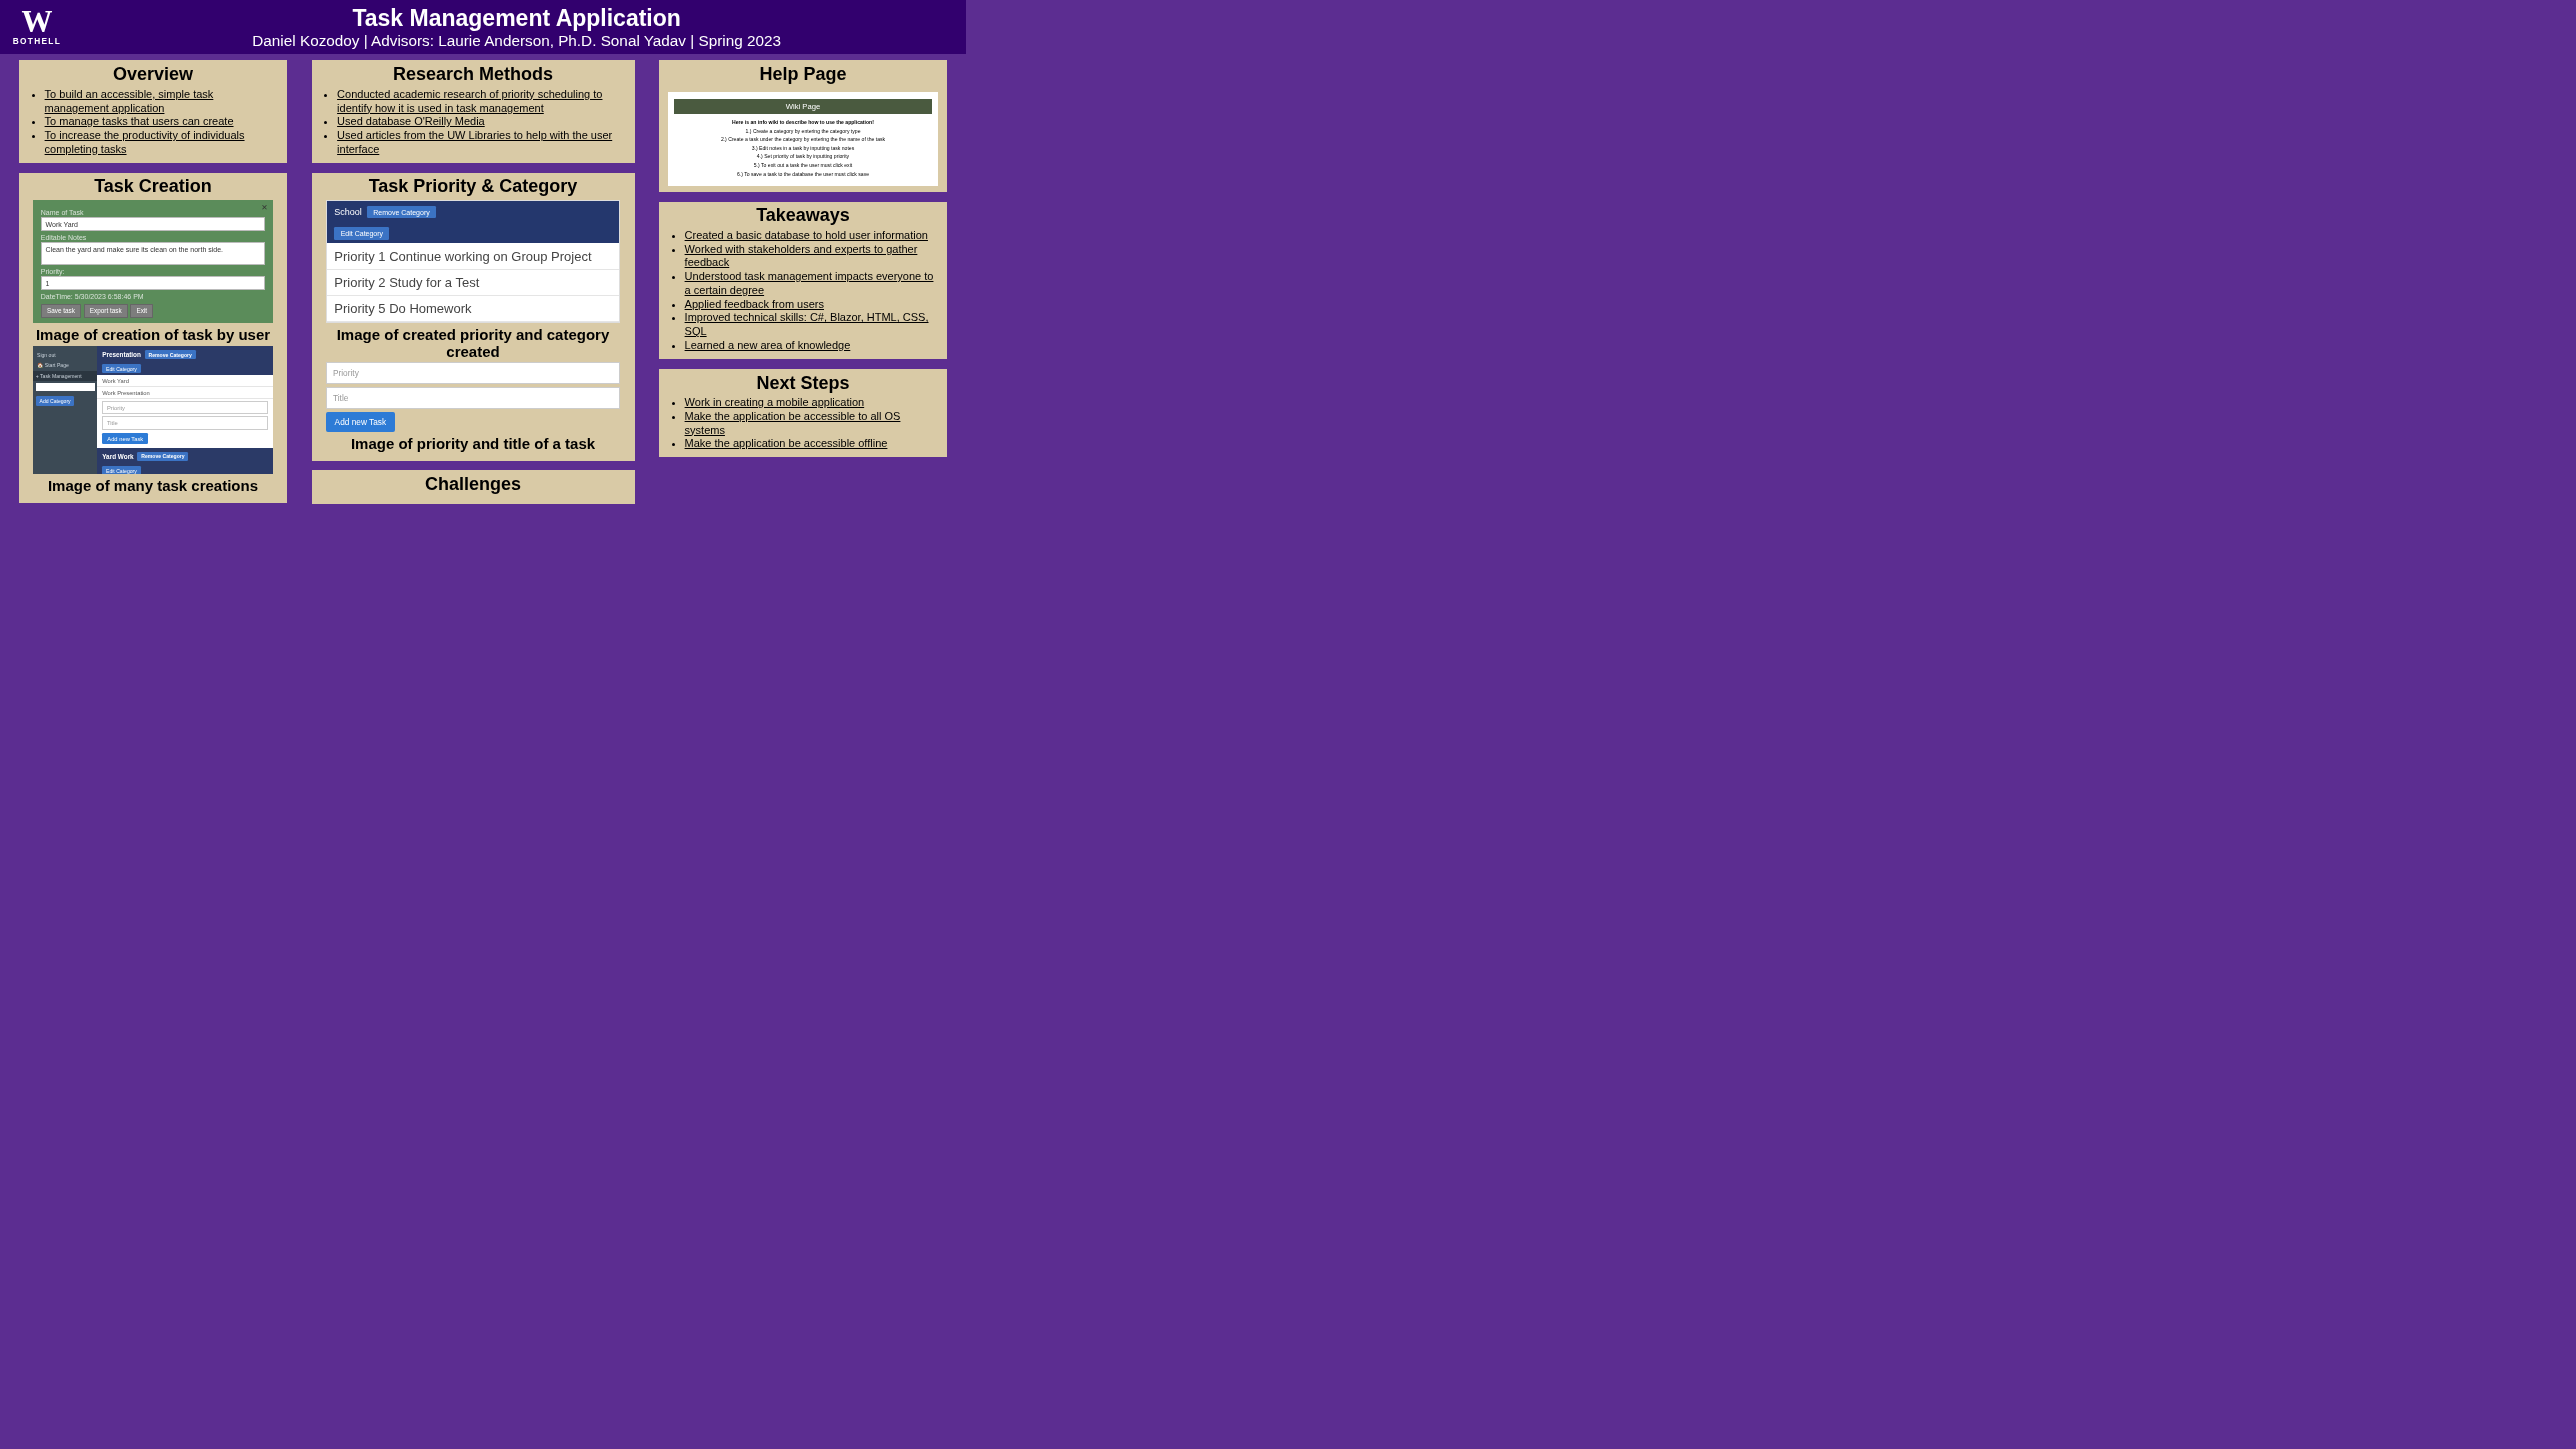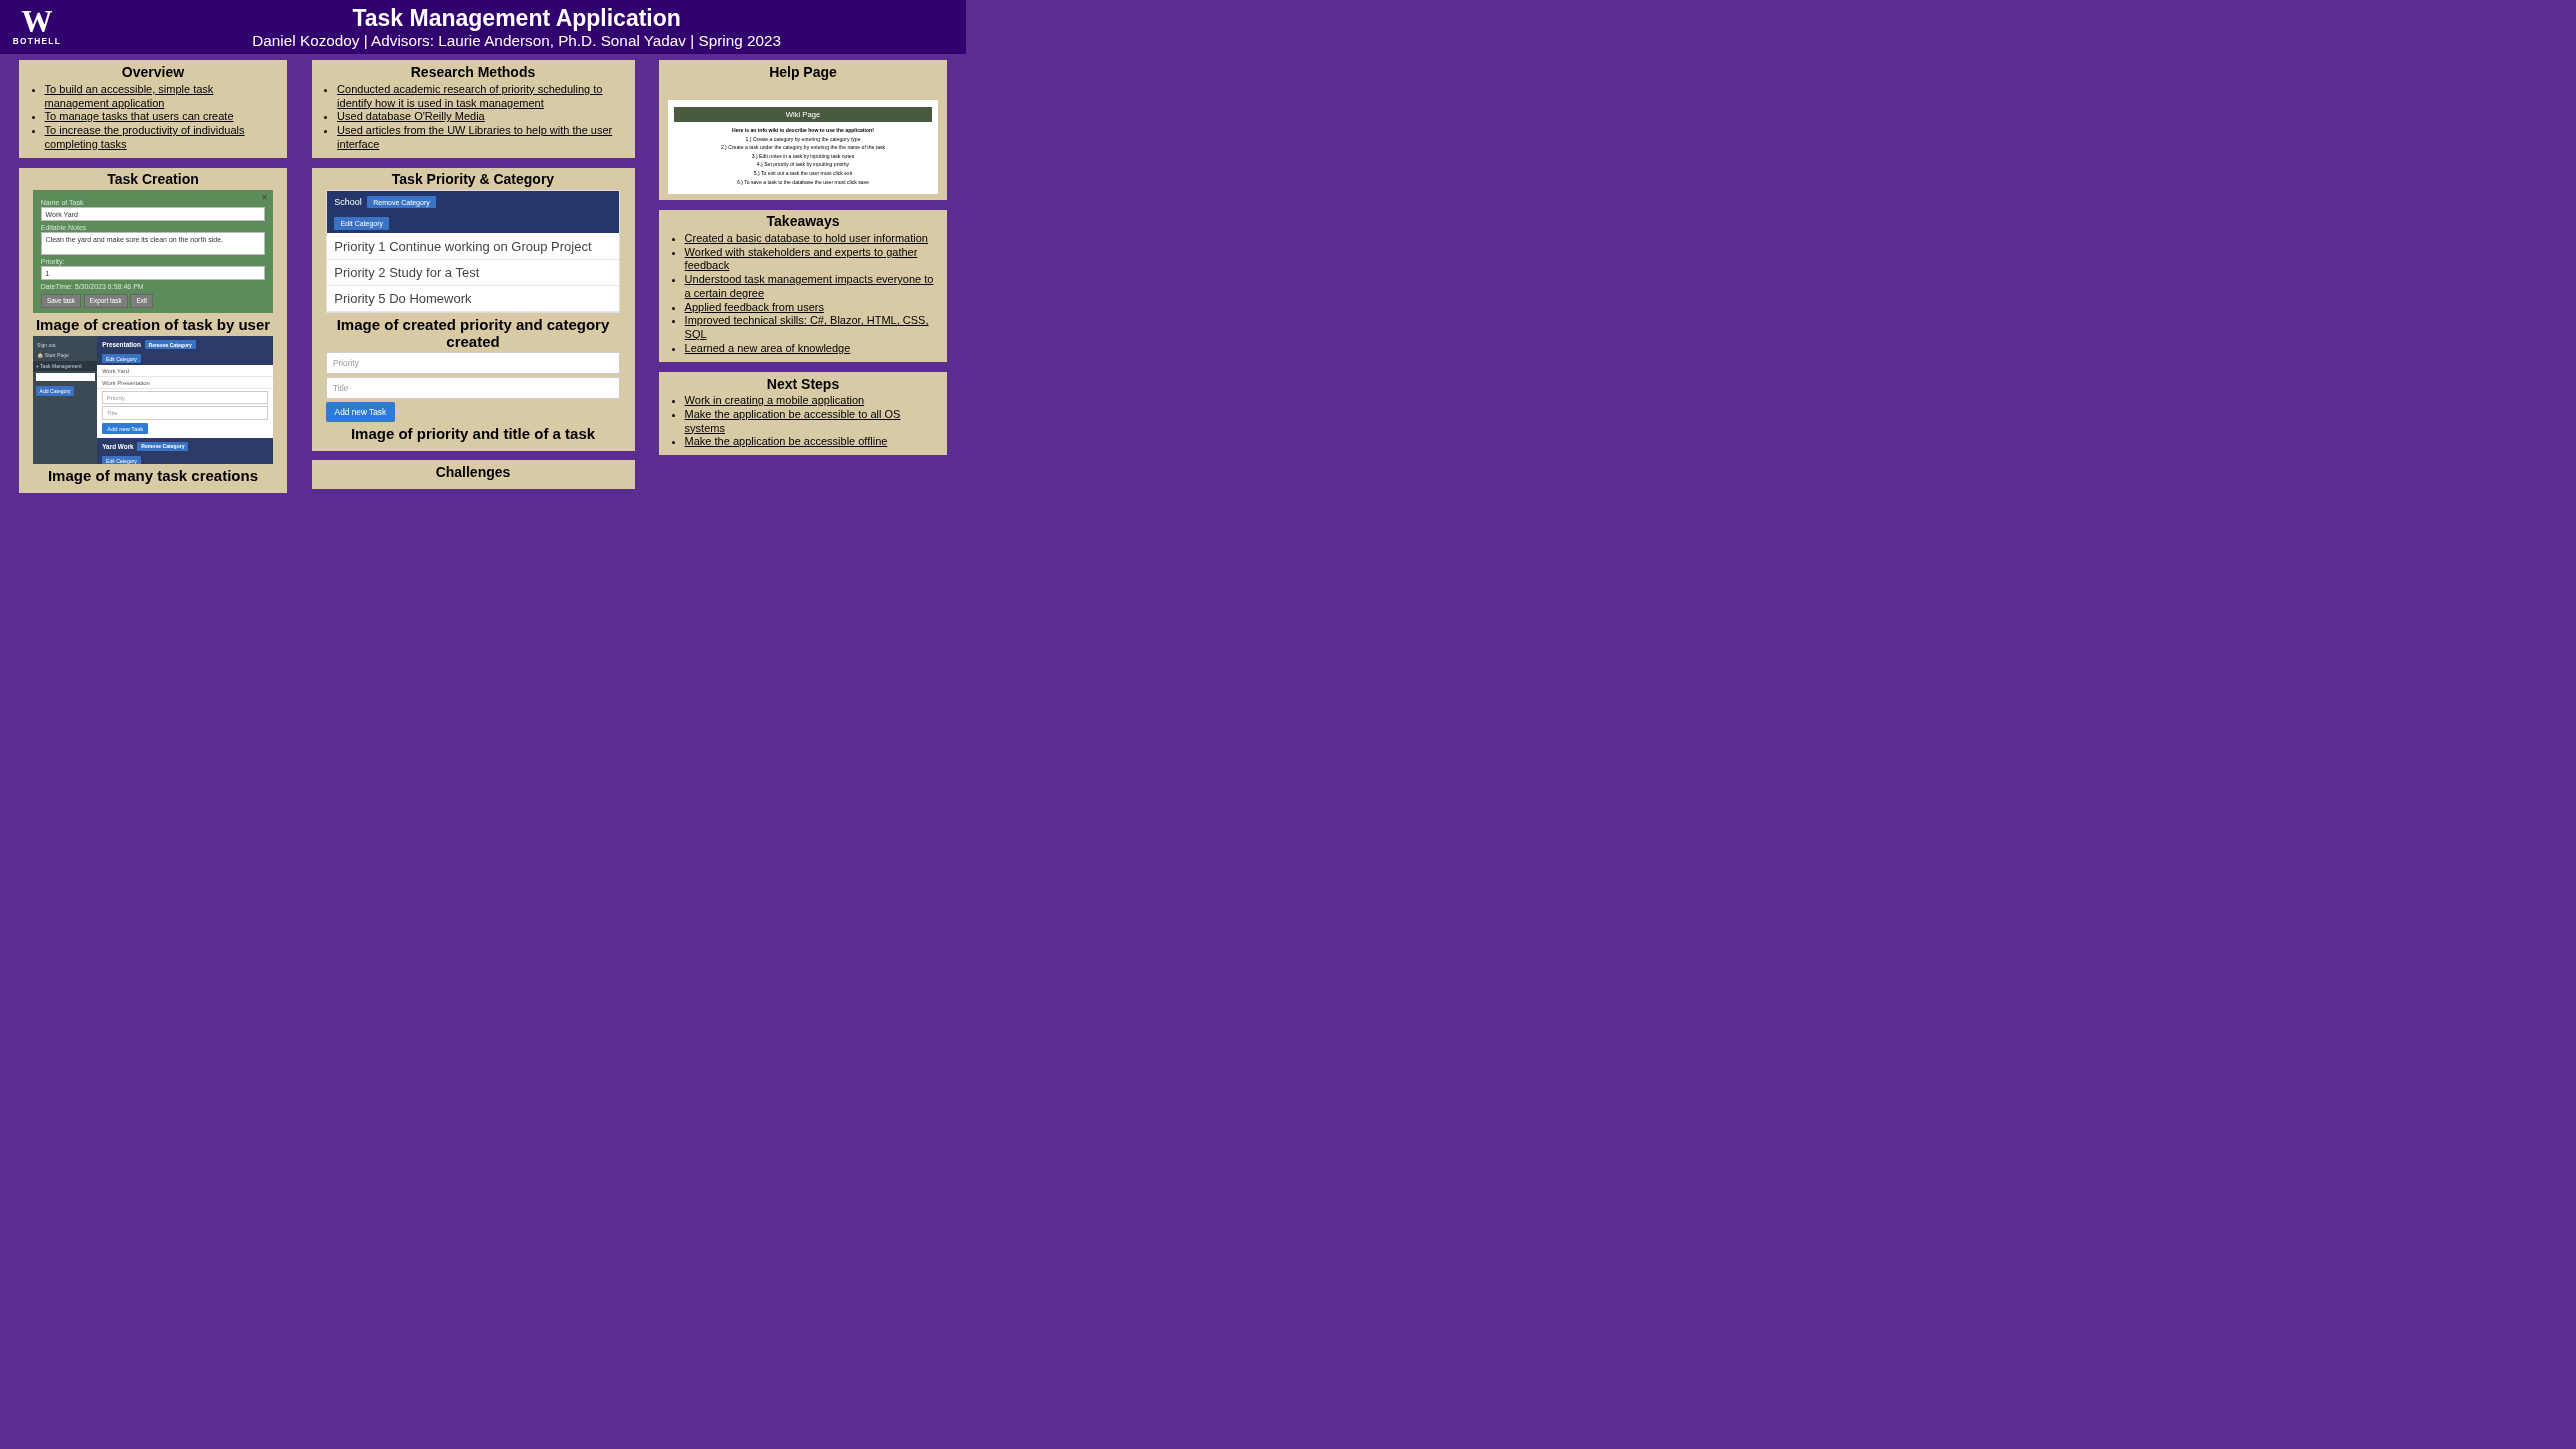--- a/index.html
+++ b/index.html
@@ -49,21 +49,21 @@
       gap: 9.6px;
       padding: 6.4px 19px;
       justify-content: space-between;
     }
     .card {
       background: #d9caa6;
       padding: 3.8px 9px 6.4px;
     }
     .card h2 {
       text-align: center;
-      font-size: 14px;
+      font-size: 18px;
       margin-bottom: 2.6px;
       font-weight: bold;
     }
     .card ul {
       list-style: disc;
       margin-left: 16.6px;
       font-size: 11px;
       line-height: 1.25;
       text-decoration: underline;
     }
@@ -124,21 +124,21 @@
       background: #24376d; color: white; padding: 5.1px 7.7px; font-size: 9px; display: flex; align-items: center; gap: 5.1px; text-align: center;
     }
     .pc-hdr2 {
       background: #24376d; padding: 3.8px 7.7px;
     }
     .pc-pill { background: #3b73c4; color: white; font-size: 7px; padding: 2.6px 6.4px; border-radius: 1.3px; display: inline-block; }
     .nt-mock { margin: 2.6px 5.1px; }
     .nt-inp { border: 0.6px solid #ccc; padding: 5.1px 6.4px; color: #999; font-size: 8.3px; background: white; margin-bottom: 2.6px; }
     .nt-btn { background: #2d7bd6; color: white; padding: 5.1px 9px; font-size: 8.3px; display: inline-block; border-radius: 1.9px; }
     
-    .help-mock { background: white; padding: 6.4px; margin-top: 20px; }
+    .help-mock { background: white; padding: 6.4px; margin-top: 7px; }
     .help-bar { background: #4a5a3f; color: white; text-align: center; padding: 3.2px; font-size: 7.7px; margin-bottom: 5.1px; }
     .help-mock .hl { text-align: center; font-size: 5.1px; margin: 2.6px 0; }
     .help-mock .hl.bold { font-weight: bold; }
   </style>
 </head>
 <body>
 
 <div class="header">
   <div class="logo">
     <div class="logo-w">W</div>

